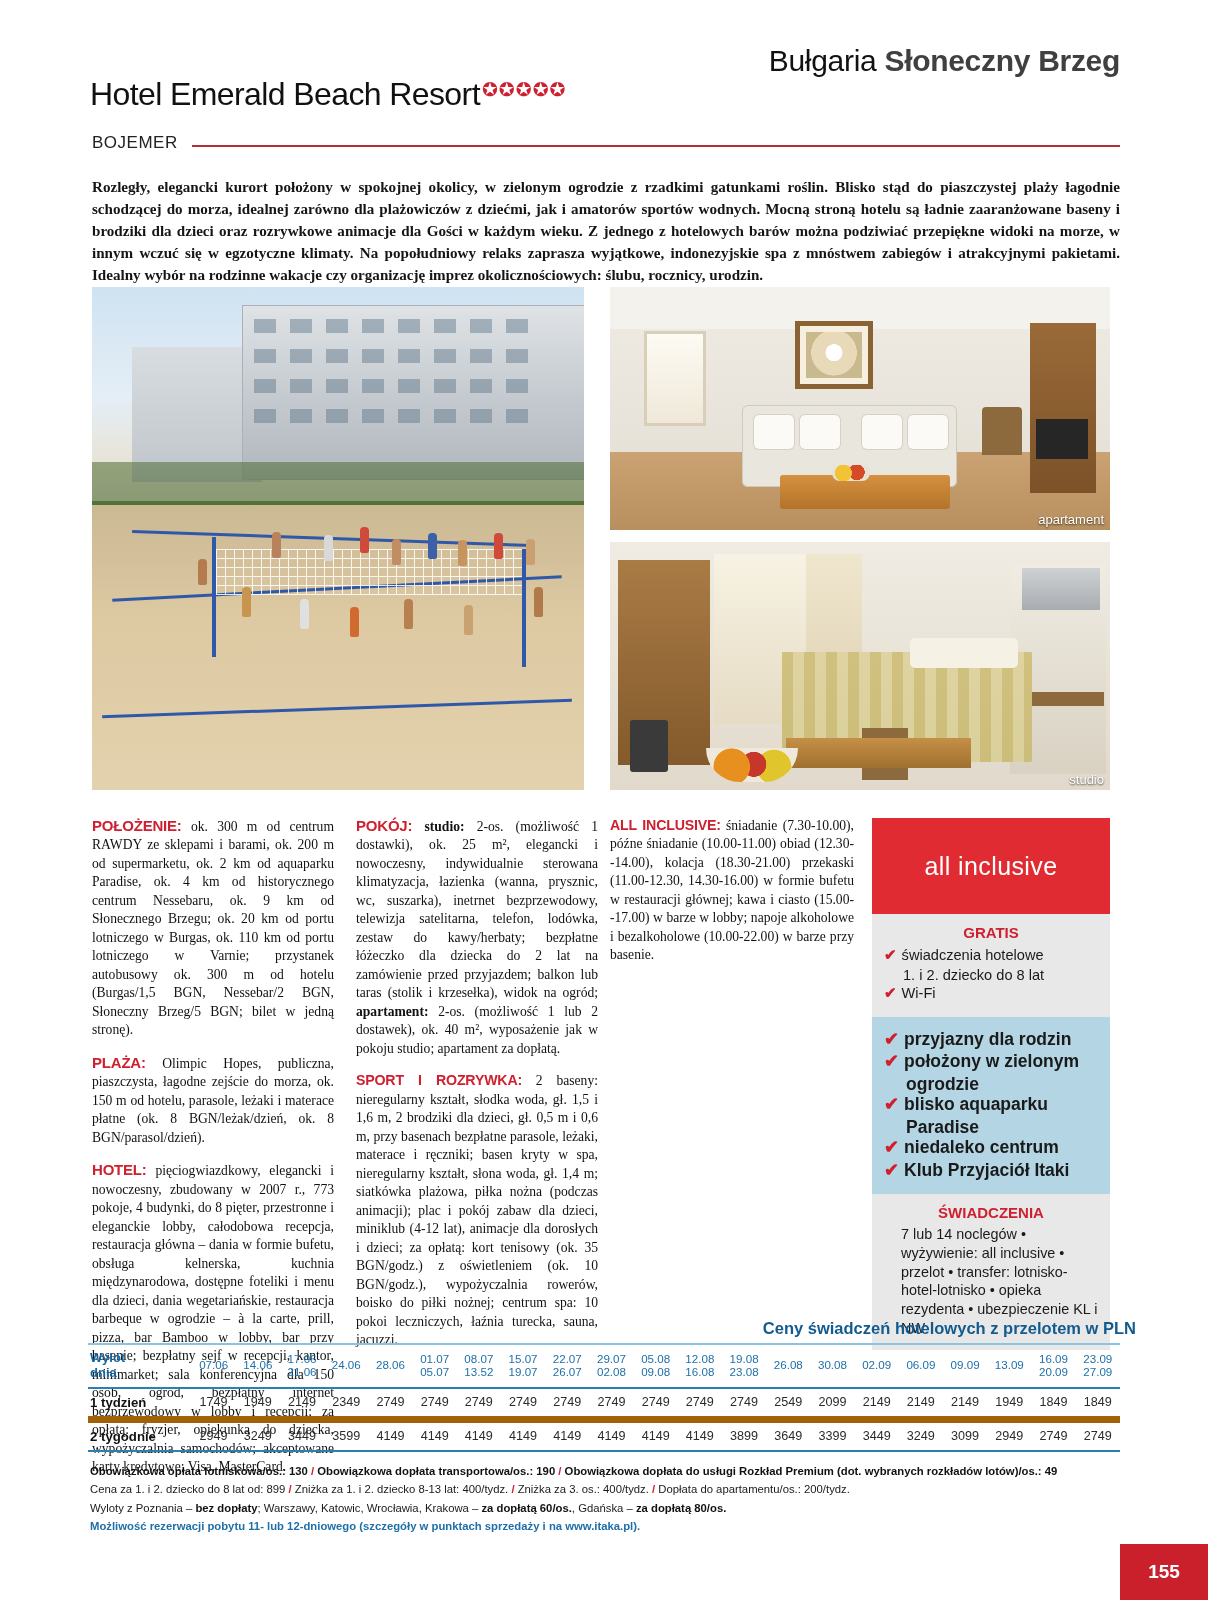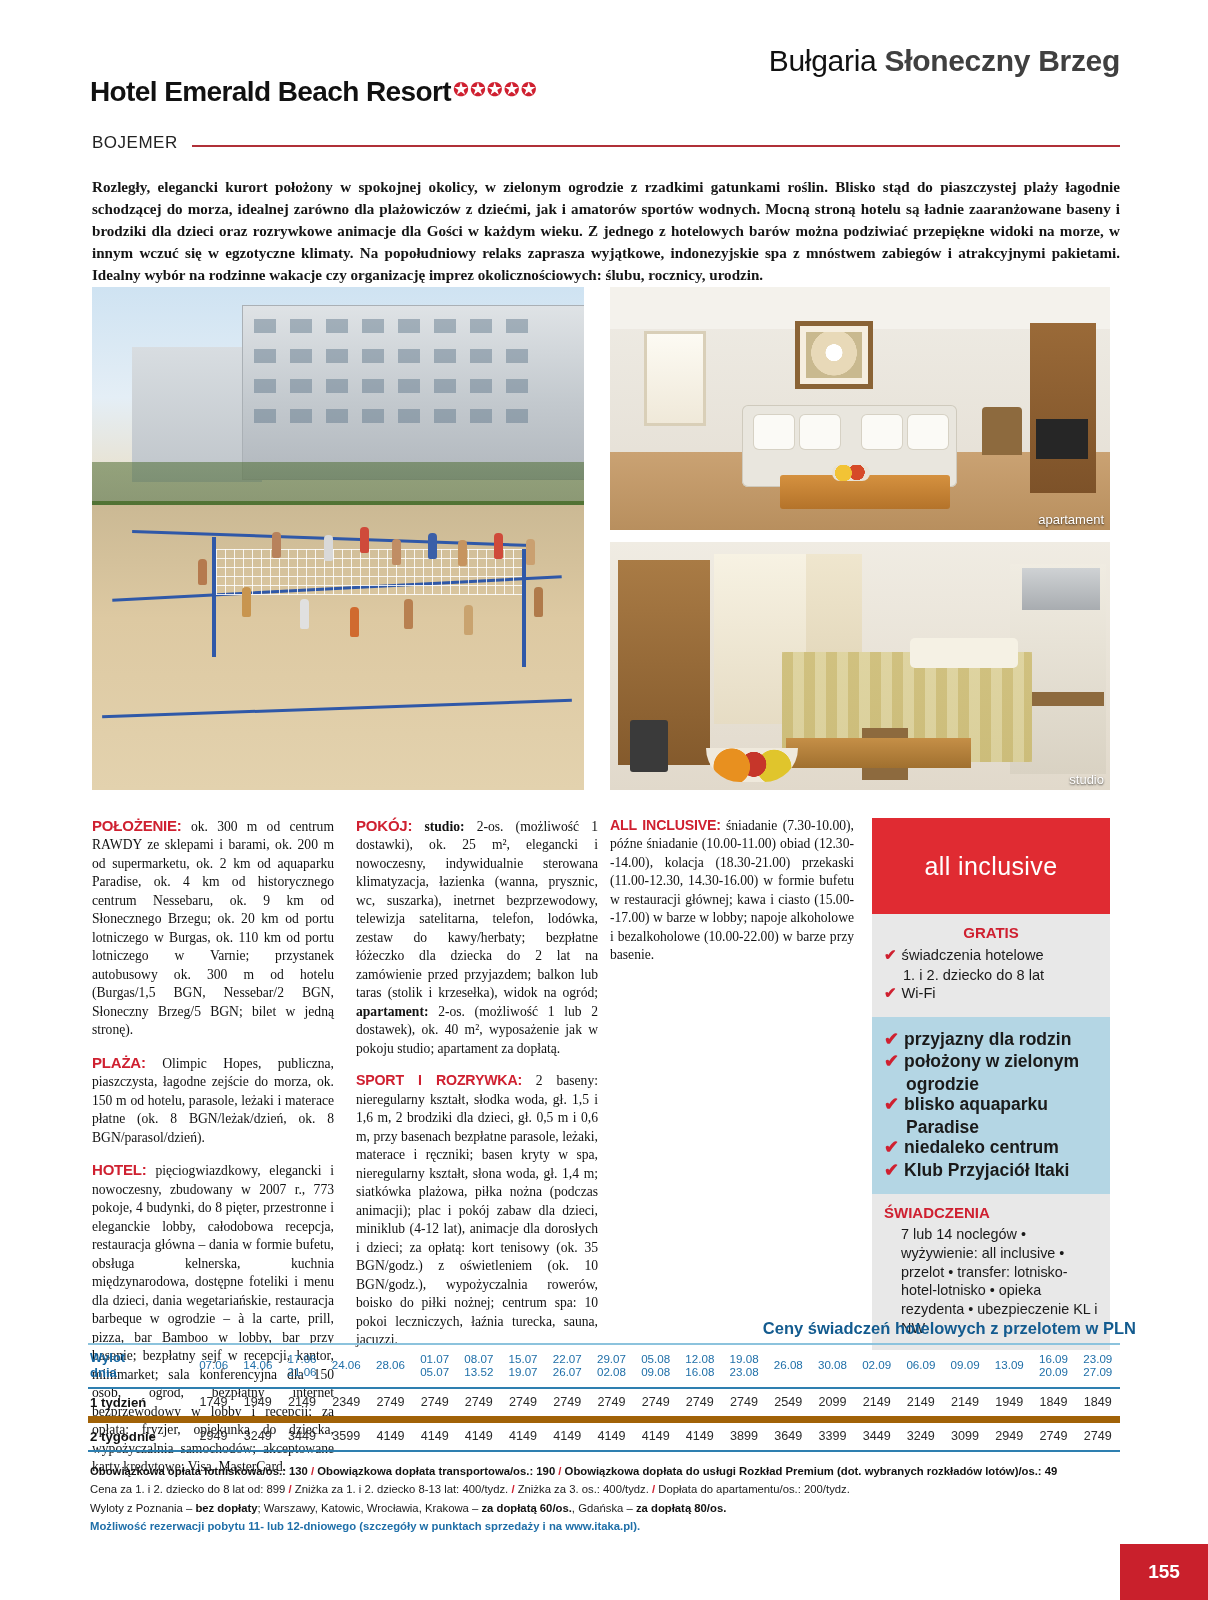--- a/index.html
+++ b/index.html
@@ -21,21 +21,21 @@
     font-size:30px; letter-spacing:-0.3px;
   }
   .topbar .country { font-weight:400; color:#111; }
   .topbar .region { font-weight:700; color:#404040; }
 
   .hotel-title-row {
     position:absolute; left:90px; top:78px; width:1030px;
     display:flex; align-items:flex-start;
   }
   .hotel-title {
-    font-size:28px; font-weight:700; color:#111; letter-spacing:-0.6px;
+    font-size:32px; font-weight:400; color:#111; letter-spacing:-0.6px;
     line-height:1;
   }
   .stars { margin-left:2px; margin-top:2px; display:flex; gap:1px; }
   .star-glyph {
     color:#cf2030; font-size:19px; line-height:1;
   }
 
   .brandcode-row {
     position:absolute; left:92px; top:133px; width:1028px;
     display:flex; align-items:center;
@@ -182,21 +182,21 @@
   .li { display:flex; align-items:flex-start; gap:5px; font-size:14.6px; line-height:1.25; margin-bottom:2px; }
   .tick { color:#cf2030; font-weight:700; font-size:15px; line-height:1.2; }
   .sub-line { padding-left:19px; font-size:14.6px; line-height:1.25; }
   .features-box {
     background:#b4d6e4; padding:12px 12px 12px 12px;
   }
   .features-box .li { font-size:17.5px; font-weight:700; line-height:1.16; margin-bottom:1px; }
   .features-box .tick { font-size:18px; }
   .features-box .sub-line { padding-left:22px; font-size:17.5px; font-weight:700; line-height:1.16; }
   .swiad-box { background:#e8e8e8; padding:10px 12px 12px 12px; }
-  .swiad-title { color:#cf2030; font-weight:700; font-size:15px; text-align:left; margin-bottom:4px; }
+  .swiad-title { color:#cf2030; font-weight:700; font-size:15px; text-align:center; margin-bottom:4px; }
   .swiad-text { font-size:14.4px; line-height:1.3; color:#1a1a1a;margin-left:17px; }
 
   
   .table-title {
     position:absolute; left:16px; top:1319px; width:1120px;
     text-align:right; font-size:16.5px; font-weight:700; color:#135b8f;
   }
   #ptable {
     position:absolute; left:88px; top:1343px; width:1032px;
     border-collapse:collapse;

